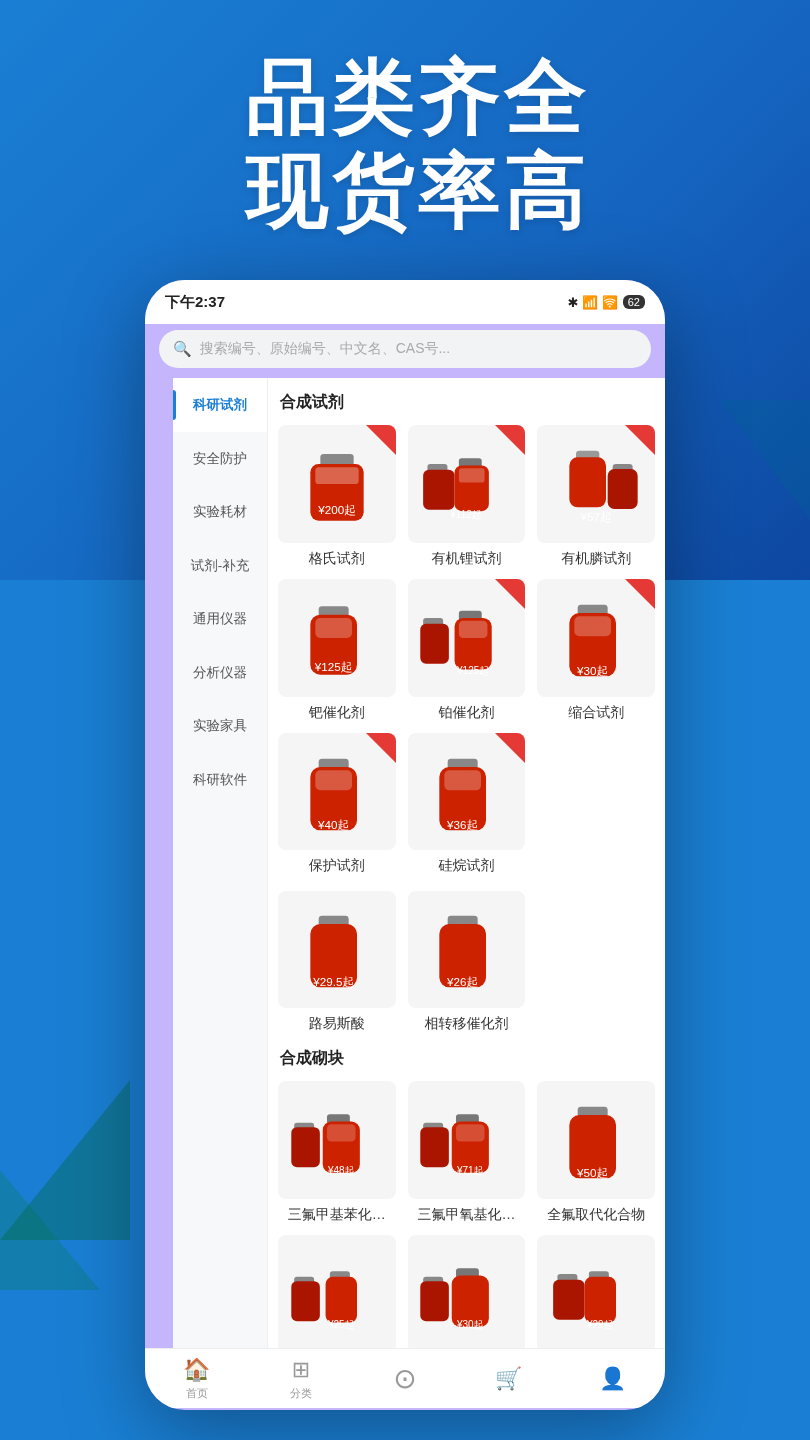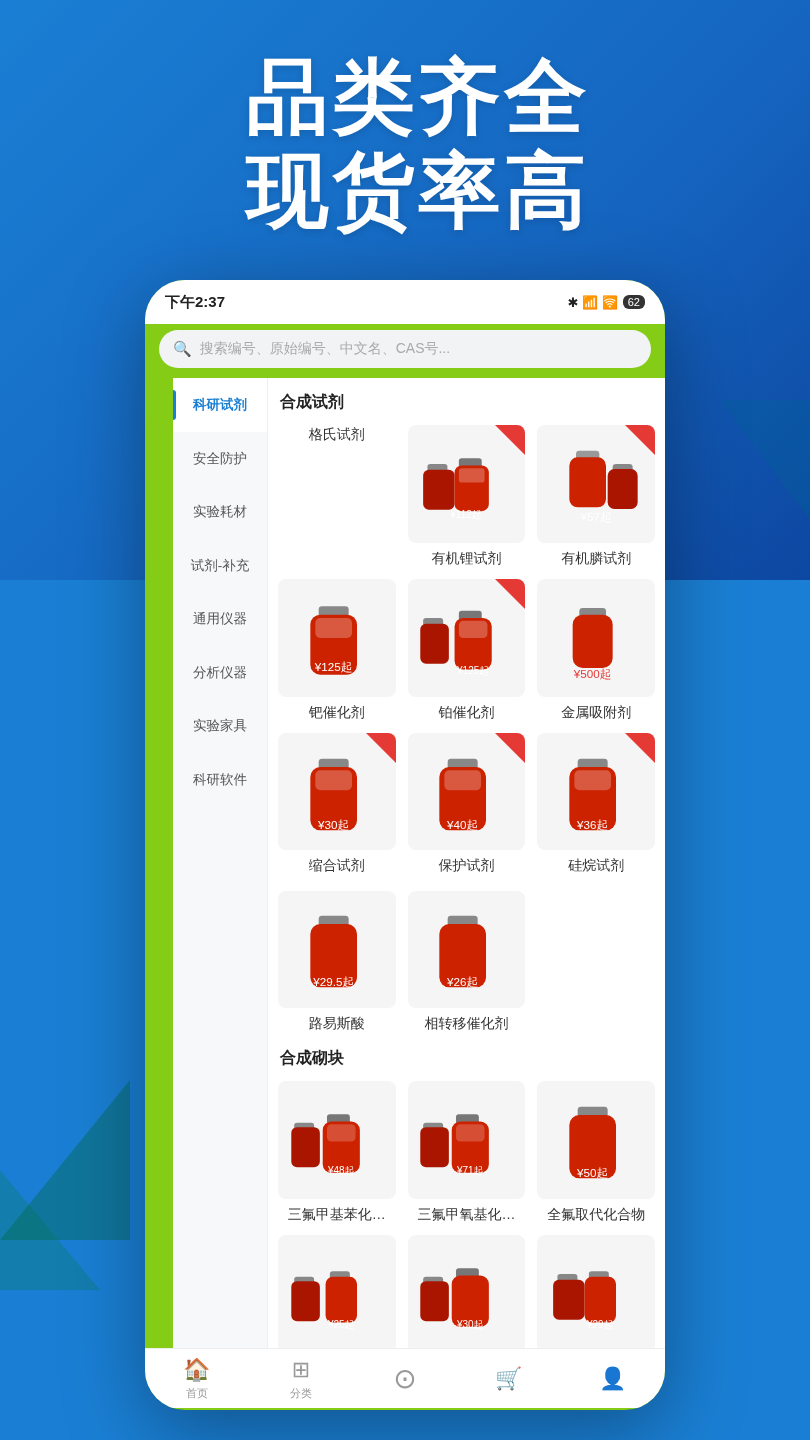--- a/index.html
+++ b/index.html
@@ -78,21 +78,21 @@
     }
 
     
     .phone {
       position: absolute;
       top: 280px;
       left: 50%;
       transform: translateX(-50%);
       width: 520px;
       height: 1130px;
-      background: #84cc16;
+      background: #c4b5fd;
       border-radius: 40px;
       box-shadow: 0 20px 80px rgba(0,0,0,0.35);
       overflow: hidden;
       z-index: 10;
     }
 
     
     .status-bar {
       height: 44px;
       background: #fff;
@@ -310,20 +310,29 @@
         <span>科研软件</span>
       </div>
     </div>
 
     <div class="main-content">
 
       <div class="section-title">合成试剂</div>
       <div class="product-grid">
 
         <div class="product-card">
+          <div class="product-img-wrap">
+            <div class="badge-corner"></div>
+            <svg viewBox="0 0 60 60">
+              <rect x="20" y="12" width="20" height="8" rx="2" fill="#888"></rect>
+              <rect x="14" y="18" width="32" height="34" rx="5" fill="#cc2200"></rect>
+              <rect x="17" y="20" width="26" height="10" rx="2" fill="#fff" opacity="0.3"></rect>
+              <text x="30" y="48" text-anchor="middle" font-size="7" fill="#fff">¥200起</text>
+            </svg>
+          </div>
           <span class="product-label">格氏试剂</span>
         </div>
 
         <div class="product-card">
           <div class="product-img-wrap">
             <div class="badge-corner"></div>
             <svg viewBox="0 0 70 60">
               <rect x="8" y="16" width="14" height="6" rx="2" fill="#888"></rect>
               <rect x="5" y="20" width="22" height="28" rx="4" fill="#aa1500"></rect>
               <rect x="30" y="12" width="16" height="7" rx="2" fill="#777"></rect>
@@ -369,30 +378,20 @@
               <rect x="3" y="20" width="20" height="28" rx="4" fill="#aa1500"></rect>
               <rect x="30" y="11" width="16" height="7" rx="2" fill="#777"></rect>
               <rect x="27" y="16" width="26" height="36" rx="6" fill="#cc2200"></rect>
               <rect x="30" y="18" width="20" height="12" rx="3" fill="#fff" opacity="0.25"></rect>
               <text x="40" y="55" text-anchor="middle" font-size="7" fill="#fff">¥125起</text>
             </svg>
           </div>
           <span class="product-label">铂催化剂</span>
         </div>
 
-        <div class="product-card">
-          <div class="product-img-wrap">
-            <svg viewBox="0 0 60 60">
-              <rect x="20" y="12" width="16" height="6" rx="2" fill="#888"></rect>
-              <rect x="16" y="16" width="24" height="32" rx="6" fill="#cc2200"></rect>
-              <text x="28" y="54" text-anchor="middle" font-size="7" fill="#e53935">¥500起</text>
-            </svg>
-          </div>
-          <span class="product-label">金属吸附剂</span>
-        </div>
 
         <div class="product-card">
           <div class="product-img-wrap">
             <div class="badge-corner"></div>
             <svg viewBox="0 0 60 60">
               <rect x="19" y="10" width="18" height="7" rx="2" fill="#888"></rect>
               <rect x="14" y="15" width="28" height="38" rx="6" fill="#cc2200"></rect>
               <rect x="17" y="17" width="22" height="12" rx="3" fill="#fff" opacity="0.25"></rect>
               <text x="28" y="52" text-anchor="middle" font-size="7" fill="#fff">¥30起</text>
             </svg>

